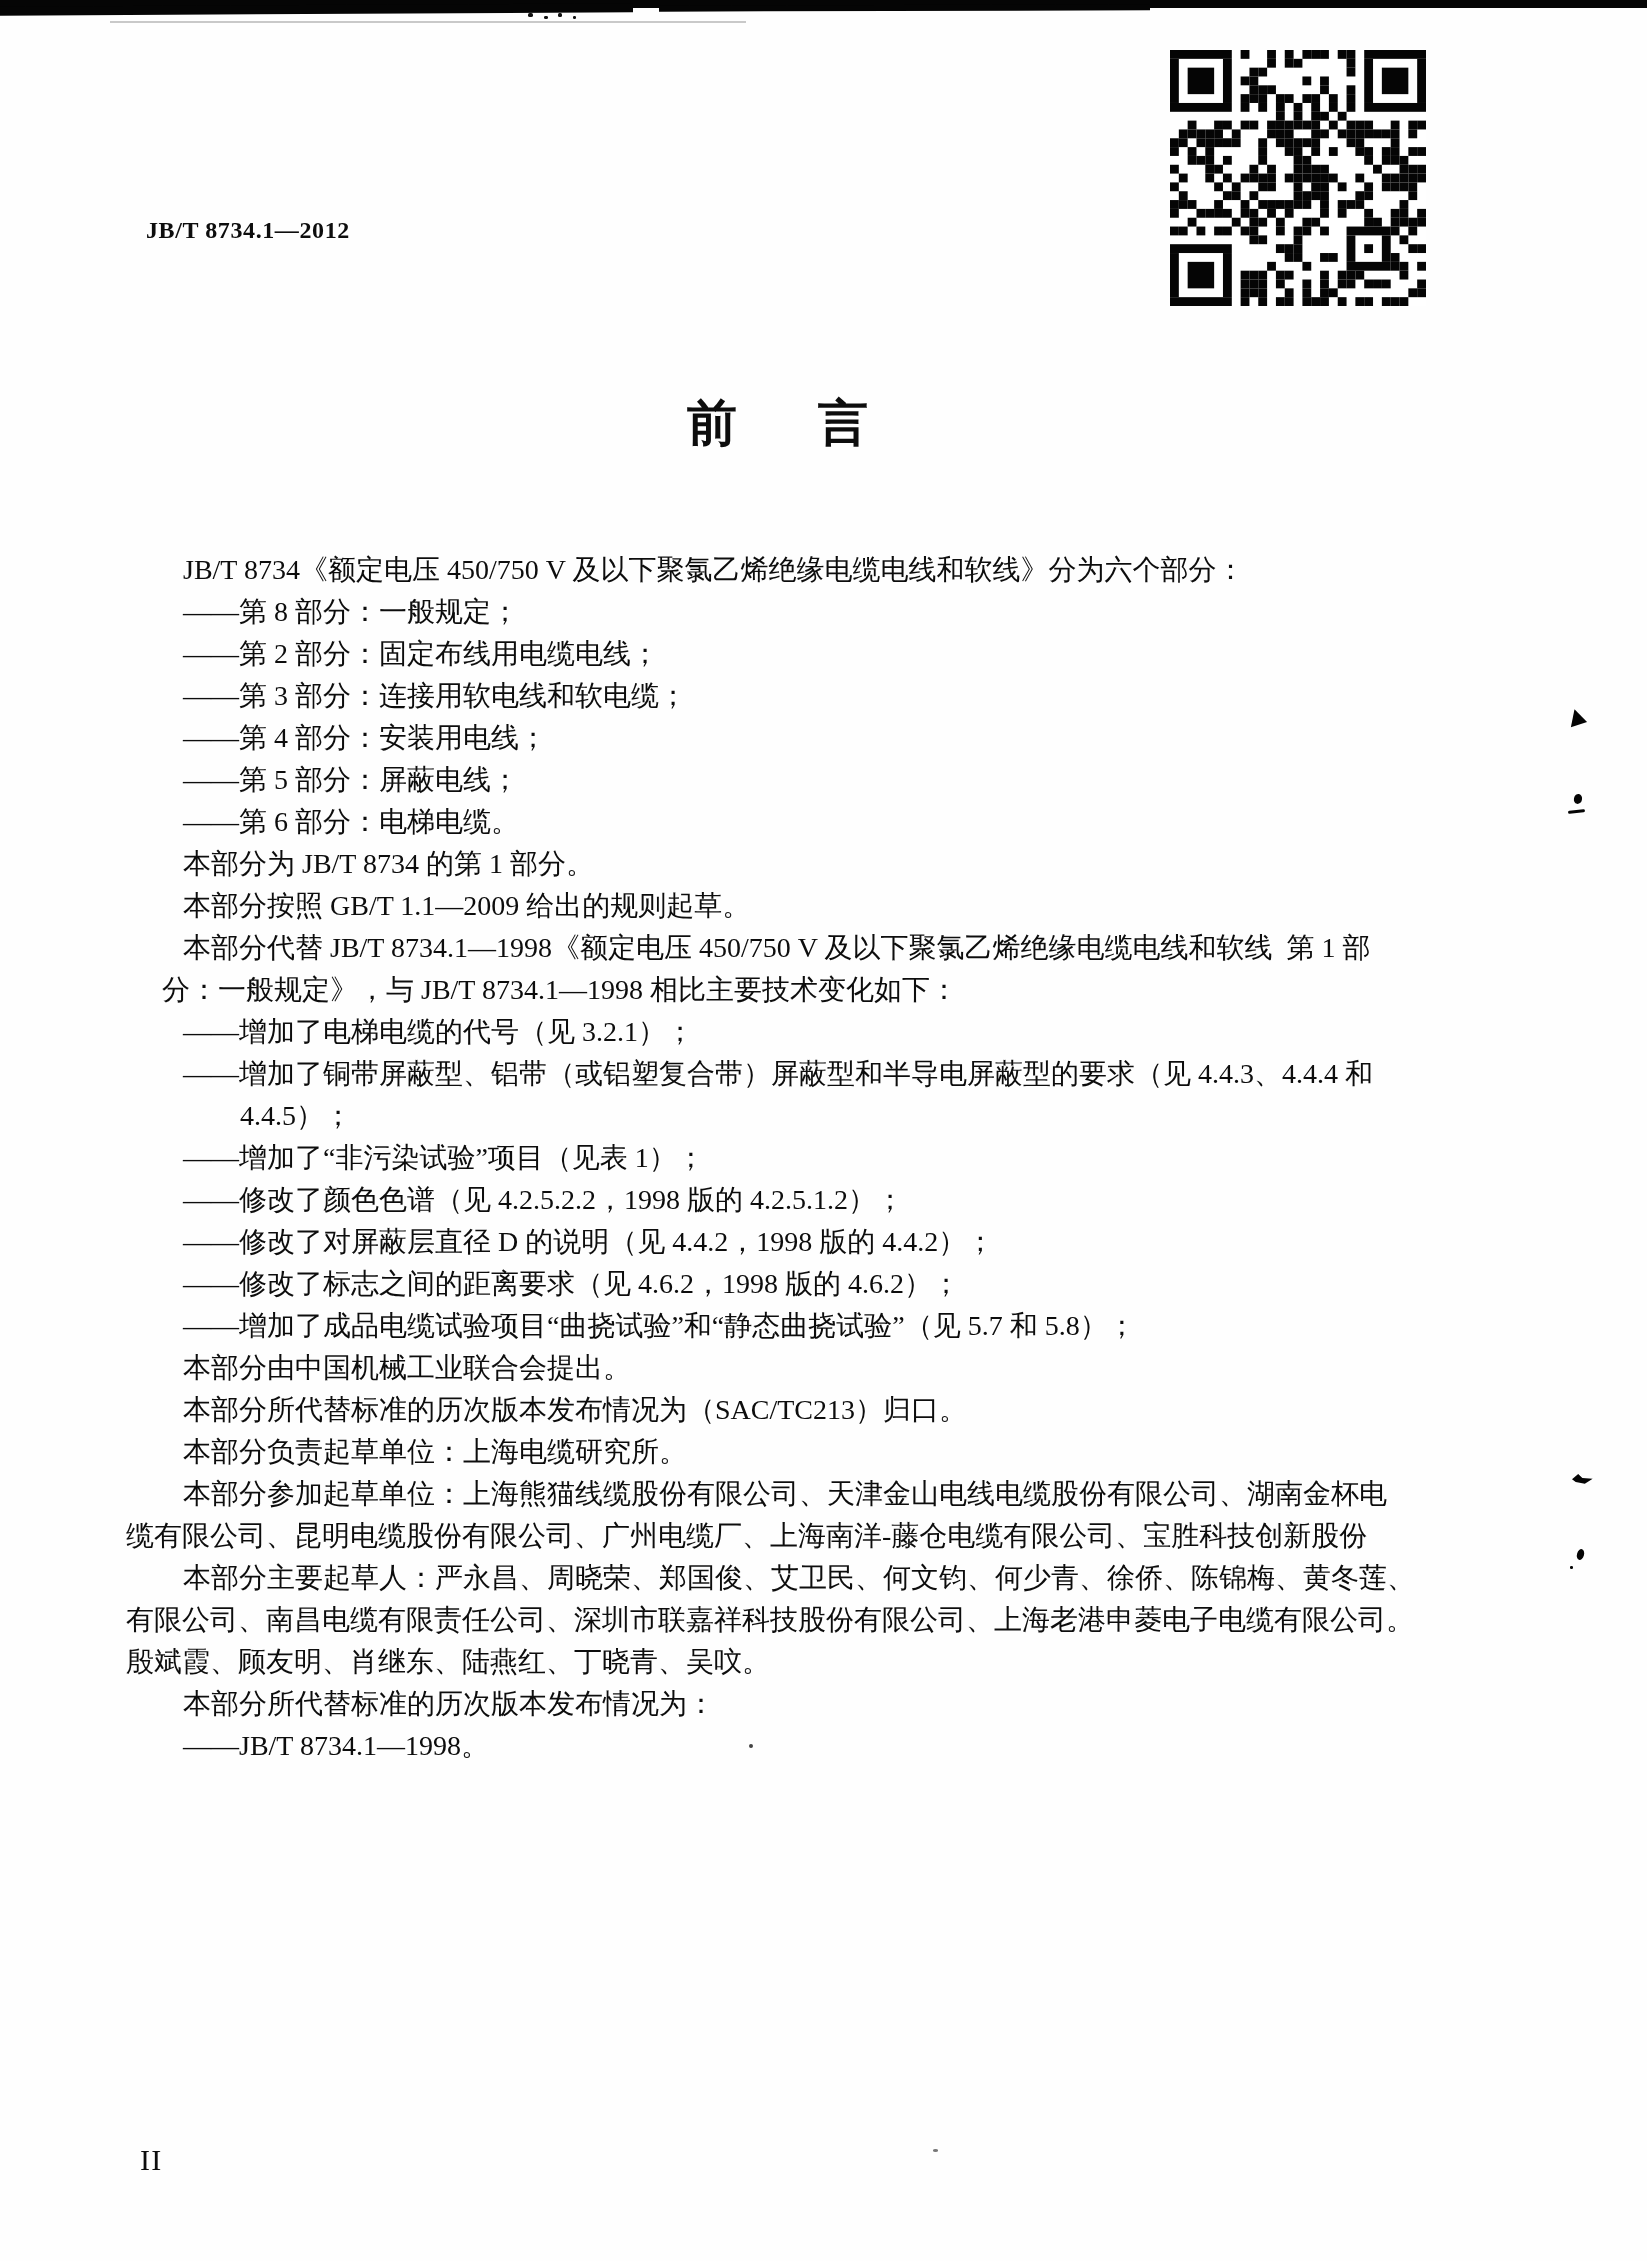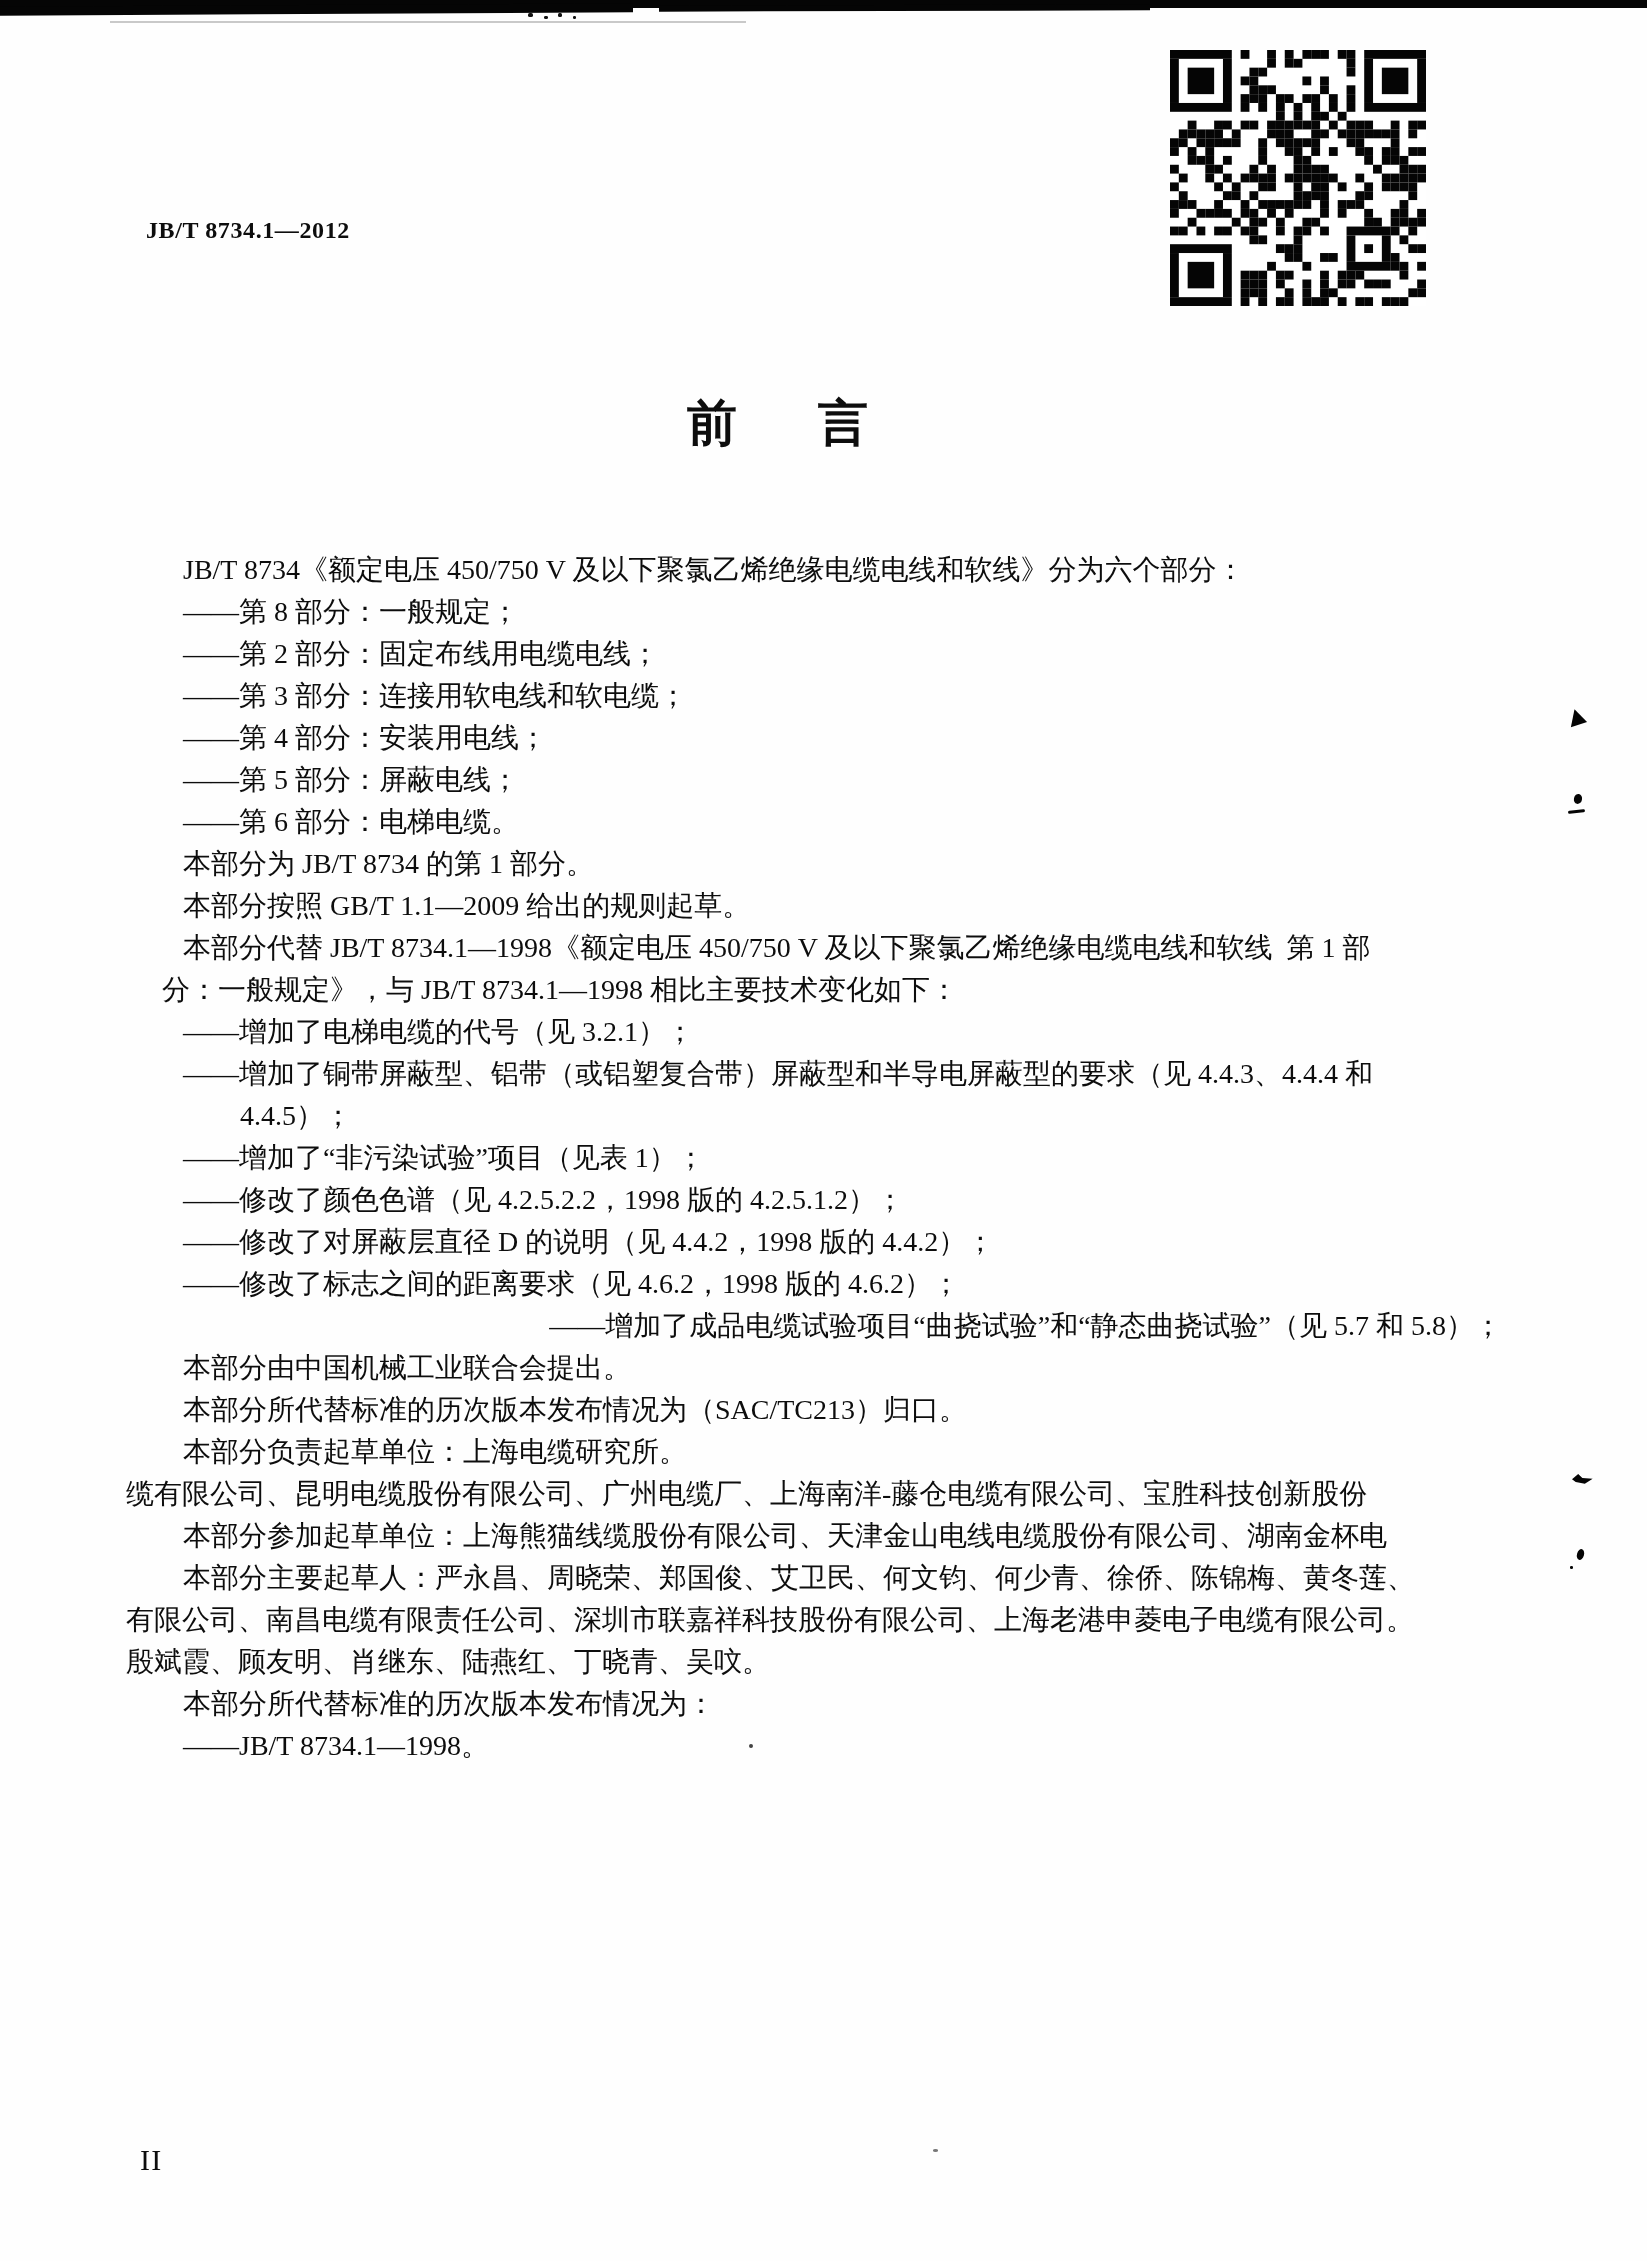--- a/index.html
+++ b/index.html
@@ -413,26 +413,26 @@
       <div class="line" style="padding-left: 57px;">本部分按照 GB/T 1.1—2009 给出的规则起草。</div>
       <div class="line" style="padding-left: 57px;">本部分代替 JB/T 8734.1—1998《额定电压 450/750 V 及以下聚氯乙烯绝缘电缆电线和软线  第 1 部</div>
       <div class="line" style="padding-left: 0px; margin-left: 36px;">分：一般规定》，与 JB/T 8734.1—1998 相比主要技术变化如下：</div>
       <div class="line" style="padding-left: 57px;">——增加了电梯电缆的代号（见 3.2.1）；</div>
       <div class="line" style="padding-left: 57px;">——增加了铜带屏蔽型、铝带（或铝塑复合带）屏蔽型和半导电屏蔽型的要求（见 4.4.3、4.4.4 和</div>
       <div class="line" style="padding-left: 114px;">4.4.5）；</div>
       <div class="line" style="padding-left: 57px;">——增加了“非污染试验”项目（见表 1）；</div>
       <div class="line" style="padding-left: 57px;">——修改了颜色色谱（见 4.2.5.2.2，1998 版的 4.2.5.1.2）；</div>
       <div class="line" style="padding-left: 57px;">——修改了对屏蔽层直径 D 的说明（见 4.4.2，1998 版的 4.4.2）；</div>
       <div class="line" style="padding-left: 57px;">——修改了标志之间的距离要求（见 4.6.2，1998 版的 4.6.2）；</div>
-      <div class="line" style="padding-left: 57px; text-align: right;">——增加了成品电缆试验项目“曲挠试验”和“静态曲挠试验”（见 5.7 和 5.8）；</div>
+      <div class="line" style="padding-left: 57px;">——增加了成品电缆试验项目“曲挠试验”和“静态曲挠试验”（见 5.7 和 5.8）；</div>
       <div class="line" style="padding-left: 57px;">本部分由中国机械工业联合会提出。</div>
       <div class="line" style="padding-left: 57px;">本部分所代替标准的历次版本发布情况为（SAC/TC213）归口。</div>
       <div class="line" style="padding-left: 57px;">本部分负责起草单位：上海电缆研究所。</div>
+      <div class="line" style="padding-left: 57px;">本部分参加起草单位：上海熊猫线缆股份有限公司、天津金山电线电缆股份有限公司、湖南金杯电</div>
       <div class="line" style="padding-left: 0px;">缆有限公司、昆明电缆股份有限公司、广州电缆厂、上海南洋-藤仓电缆有限公司、宝胜科技创新股份</div>
-      <div class="line" style="padding-left: 57px;">本部分参加起草单位：上海熊猫线缆股份有限公司、天津金山电线电缆股份有限公司、湖南金杯电</div>
       <div class="line" style="padding-left: 57px;">本部分主要起草人：严永昌、周晓荣、郑国俊、艾卫民、何文钧、何少青、徐侨、陈锦梅、黄冬莲、</div>
       <div class="line" style="padding-left: 0px;">有限公司、南昌电缆有限责任公司、深圳市联嘉祥科技股份有限公司、上海老港申菱电子电缆有限公司。</div>
       <div class="line" style="padding-left: 0px;">殷斌霞、顾友明、肖继东、陆燕红、丁晓青、吴呅。</div>
       <div class="line" style="padding-left: 57px;">本部分所代替标准的历次版本发布情况为：</div>
       <div class="line" style="padding-left: 57px;">——JB/T 8734.1—1998。</div>
     </div>
 
   <div class="page-num">II</div>
 
   <div class="speck-tri" style="left:1568px;top:709px;"></div>

